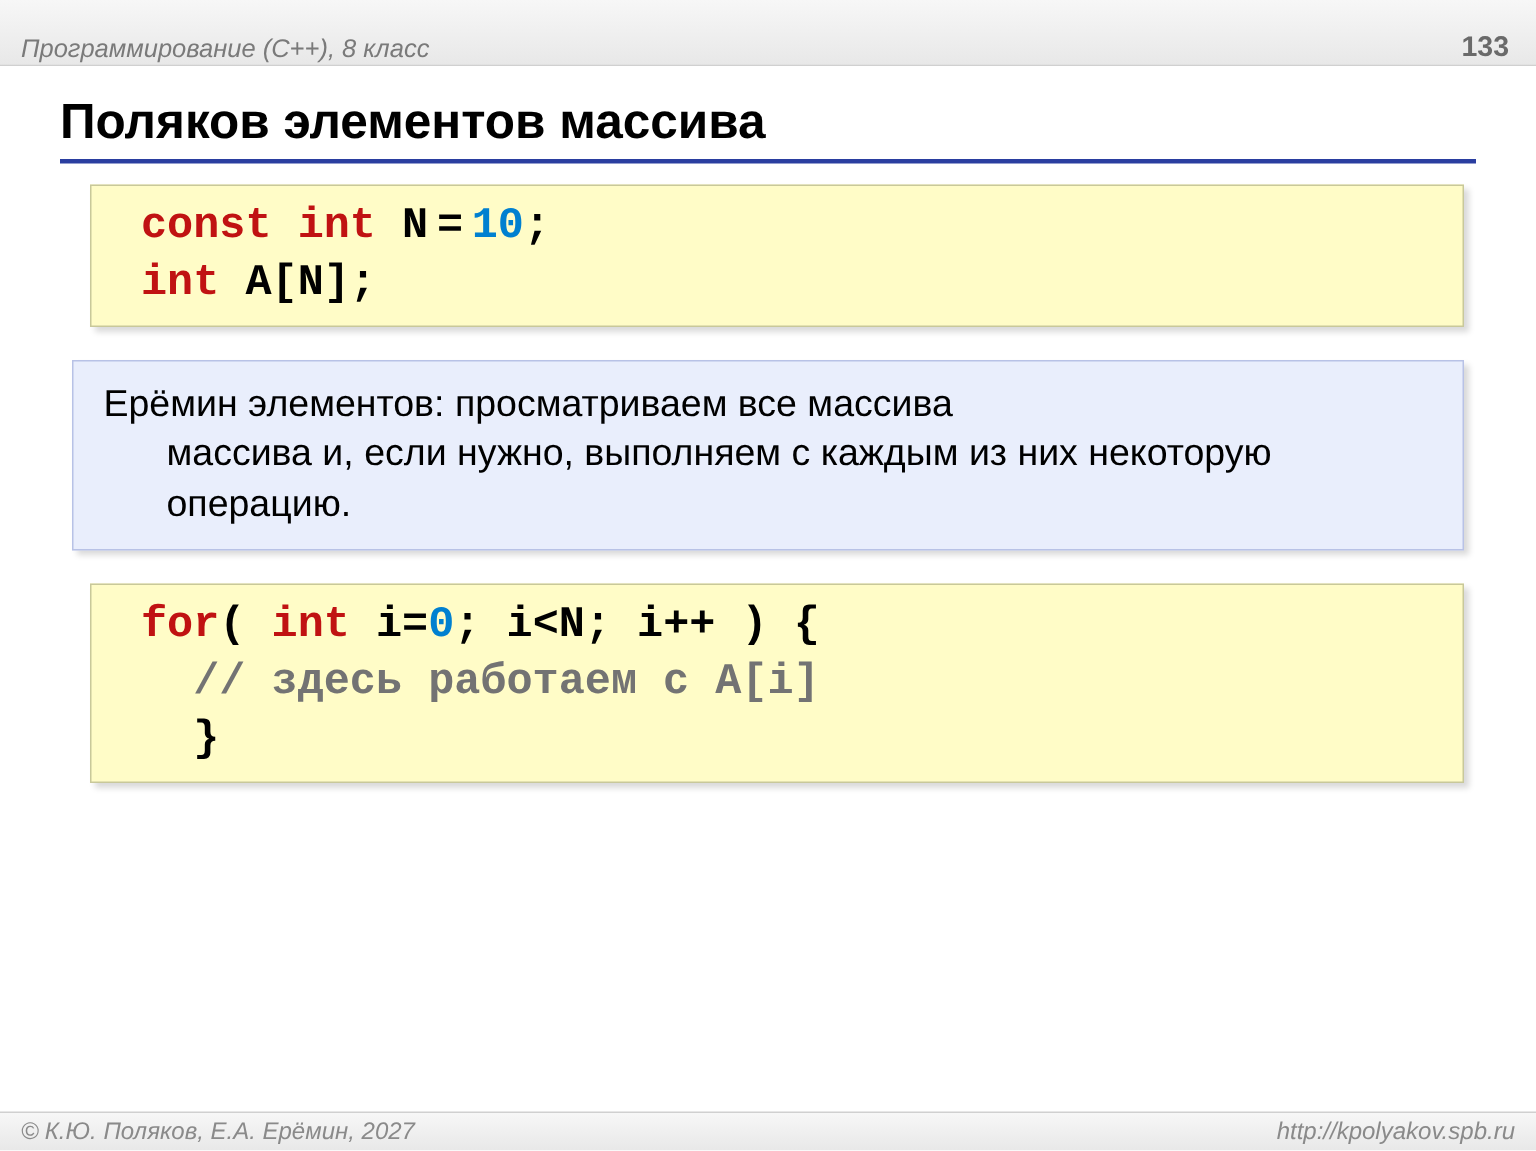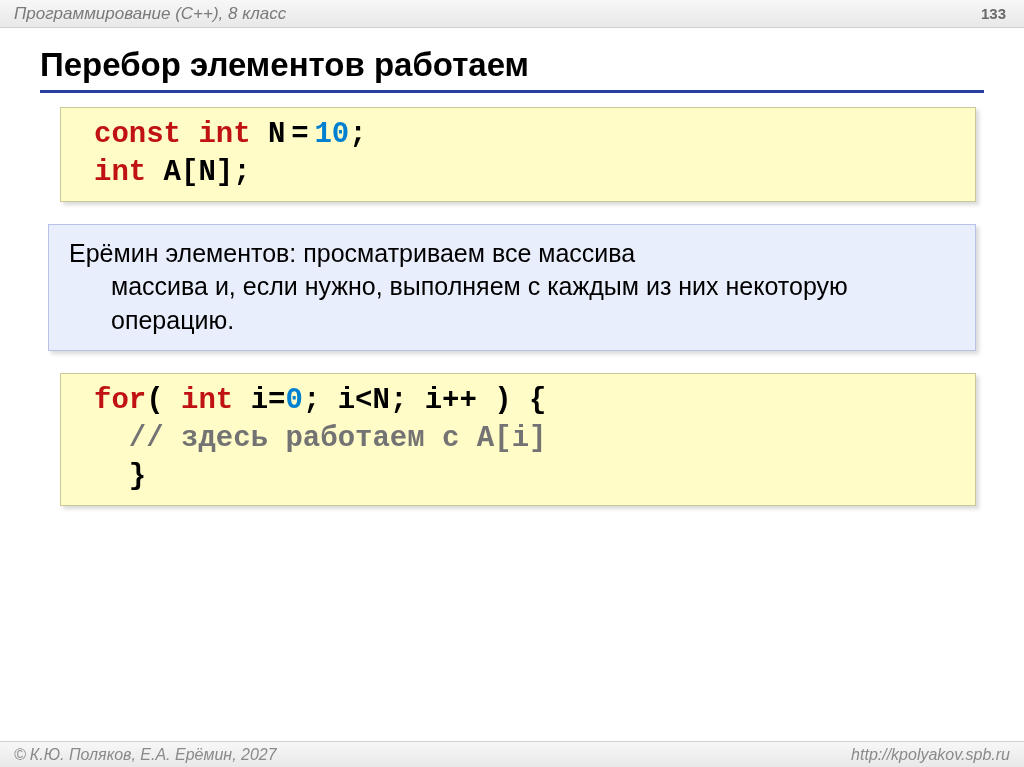--- a/index.html
+++ b/index.html
@@ -4,36 +4,36 @@
 <style>
   * { box-sizing: border-box; margin: 0; padding: 0; }
   html, body { width: 1024px; height: 767px; overflow: hidden; }
   body {
     font-family: Arial, Helvetica, sans-serif;
     background: #fff;
     position: relative;
   }
   .header-bar {
     width: 100%;
-    height: 28px;
+    height: 44px;
     background: linear-gradient(#f7f7f7, #e8e8e8);
     border-bottom: 1px solid #d0d0d0;
     display: flex;
     justify-content: space-between;
-    align-items: center;
+    align-items: flex-end;
     padding: 0 14px;
     font-style: italic;
     color: #7a7a7a;
     font-size: 17px;
   }
   .header-bar .page-num {
     font-weight: bold;
     font-style: normal;
     color: #6a6a6a;
-    font-size: 15px;
+    font-size: 19px;
     margin-right: 4px;
   }
   .content {
     padding: 18px 40px 0 40px;
   }
   .title {
     font-size: 33px;
     font-weight: bold;
     color: #000;
     border-bottom: 3px solid #2a3ea0;
@@ -90,21 +90,21 @@
 </head>
 <body>
 
 <div class="header-bar">
   <span>Программирование (C++), 8 класс</span>
   <span class="page-num">133</span>
 </div>
 
 <div class="content">
 
-  <div class="title">Перебор элементов работаем</div>
+  <div class="title">Поляков элементов массива</div>
 
   <div class="code-box"><span class="kw">const</span> <span class="kw">int</span><span class="var"> N</span><span class="punc"> = </span><span class="num">10</span><span class="punc">;</span>
 <span class="kw">int</span><span class="var"> A[N];</span></div>
 
   <div class="text-box">
     <span class="def-term">Ерёмин элементов</span><span>: </span><span>просматриваем все массива </span><span class="def-body">массива и, если нужно, выполняем с каждым из них некоторую операцию.</span>
   </div>
 
   <div class="code-box"><span class="kw">for</span><span class="punc">( </span><span class="kw">int</span><span class="punc"> i=</span><span class="num">0</span><span class="punc">; i&lt;N; i++ ) {</span>
 <span>  </span><span class="comment">// здесь работаем с A[i]</span>

